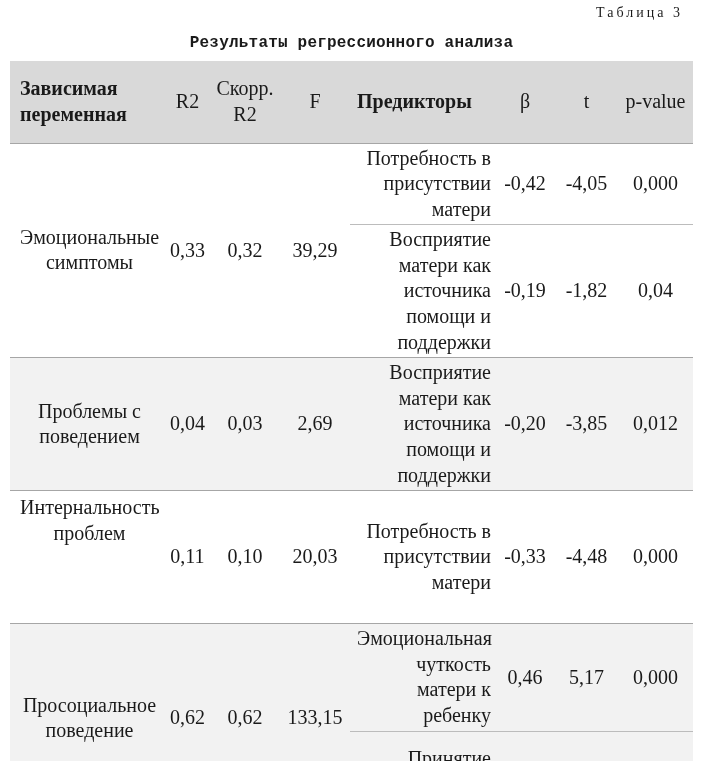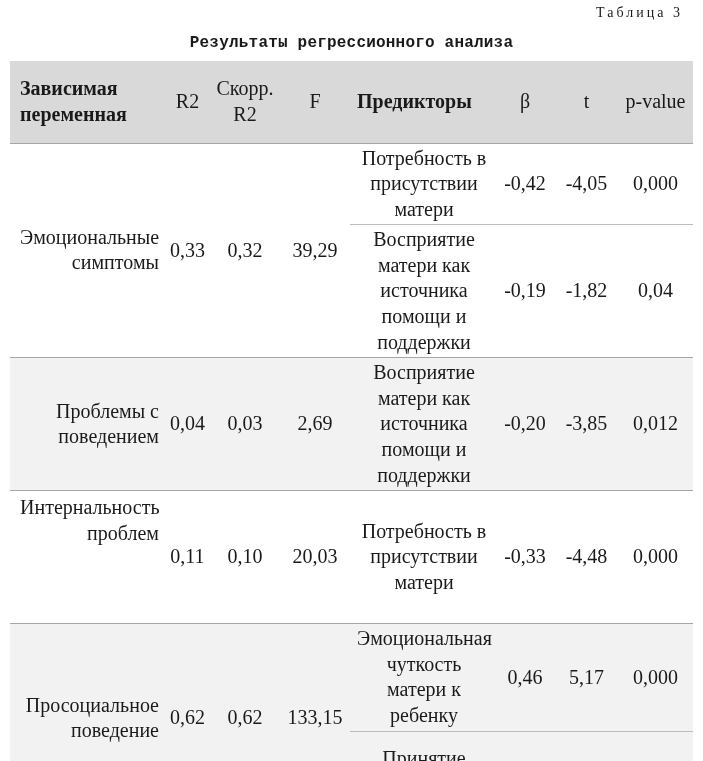--- a/index.html
+++ b/index.html
@@ -29,23 +29,23 @@
     width:683px;margin:9px 0 16px 10px;
     font-size:20px;line-height:1.28;
     border-bottom:2px solid var(--border);
   }
   th,td{padding:2px 4px;vertical-align:middle;}
   thead tr{height:82px;}
   th{background:var(--header-bg);font-weight:normal;text-align:center;}
   th.left{font-weight:bold;text-align:left;}
   th.th-dep{padding-left:10px;}
   th.th-pred{padding-left:7px;}
-  td.dep{text-align:right;padding-left:10px;padding-right:6px;}
+  td.dep{text-align:center;padding-left:10px;padding-right:6px;}
   td.dep.va-top{vertical-align:top;padding-top:4px;}
-  td.pred{text-align:center;padding-left:7px;padding-right:4px;}
+  td.pred{text-align:right;padding-left:7px;padding-right:4px;}
   td.num{text-align:center;}
   tr.group-start td{border-top:1px solid var(--border);}
   td.sub-top{border-top:1px solid var(--sub-border);}
   tr.alt td{background:var(--alt-bg);}
 </style>
 </head>
 <body>
 
 <div class="table-label">Таблица 3</div>
 <div class="doc-title">Результаты регрессионного анализа</div>

